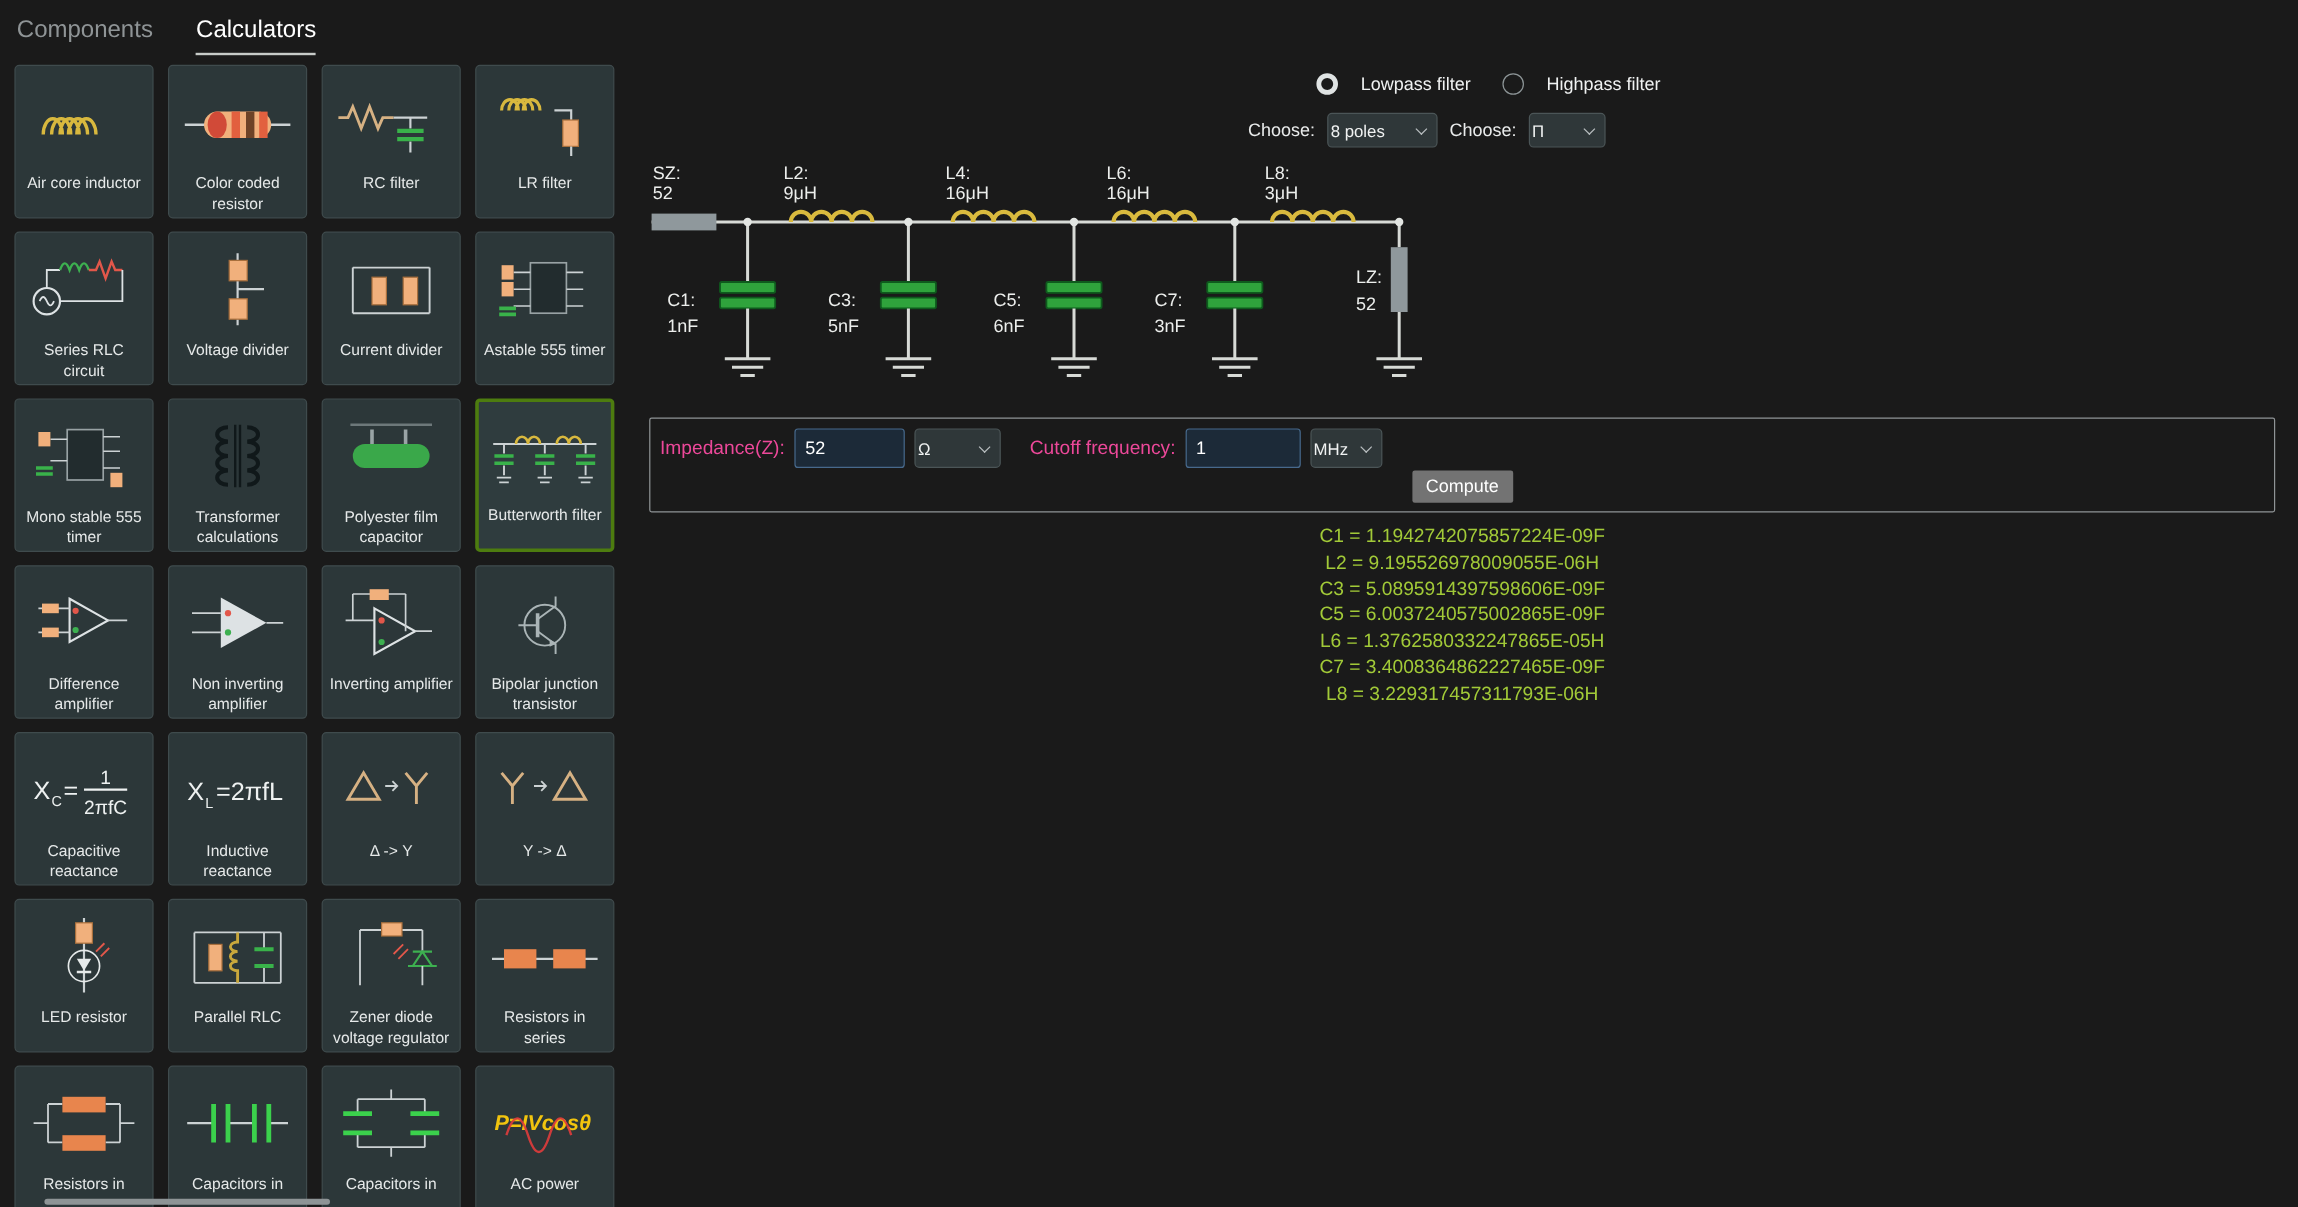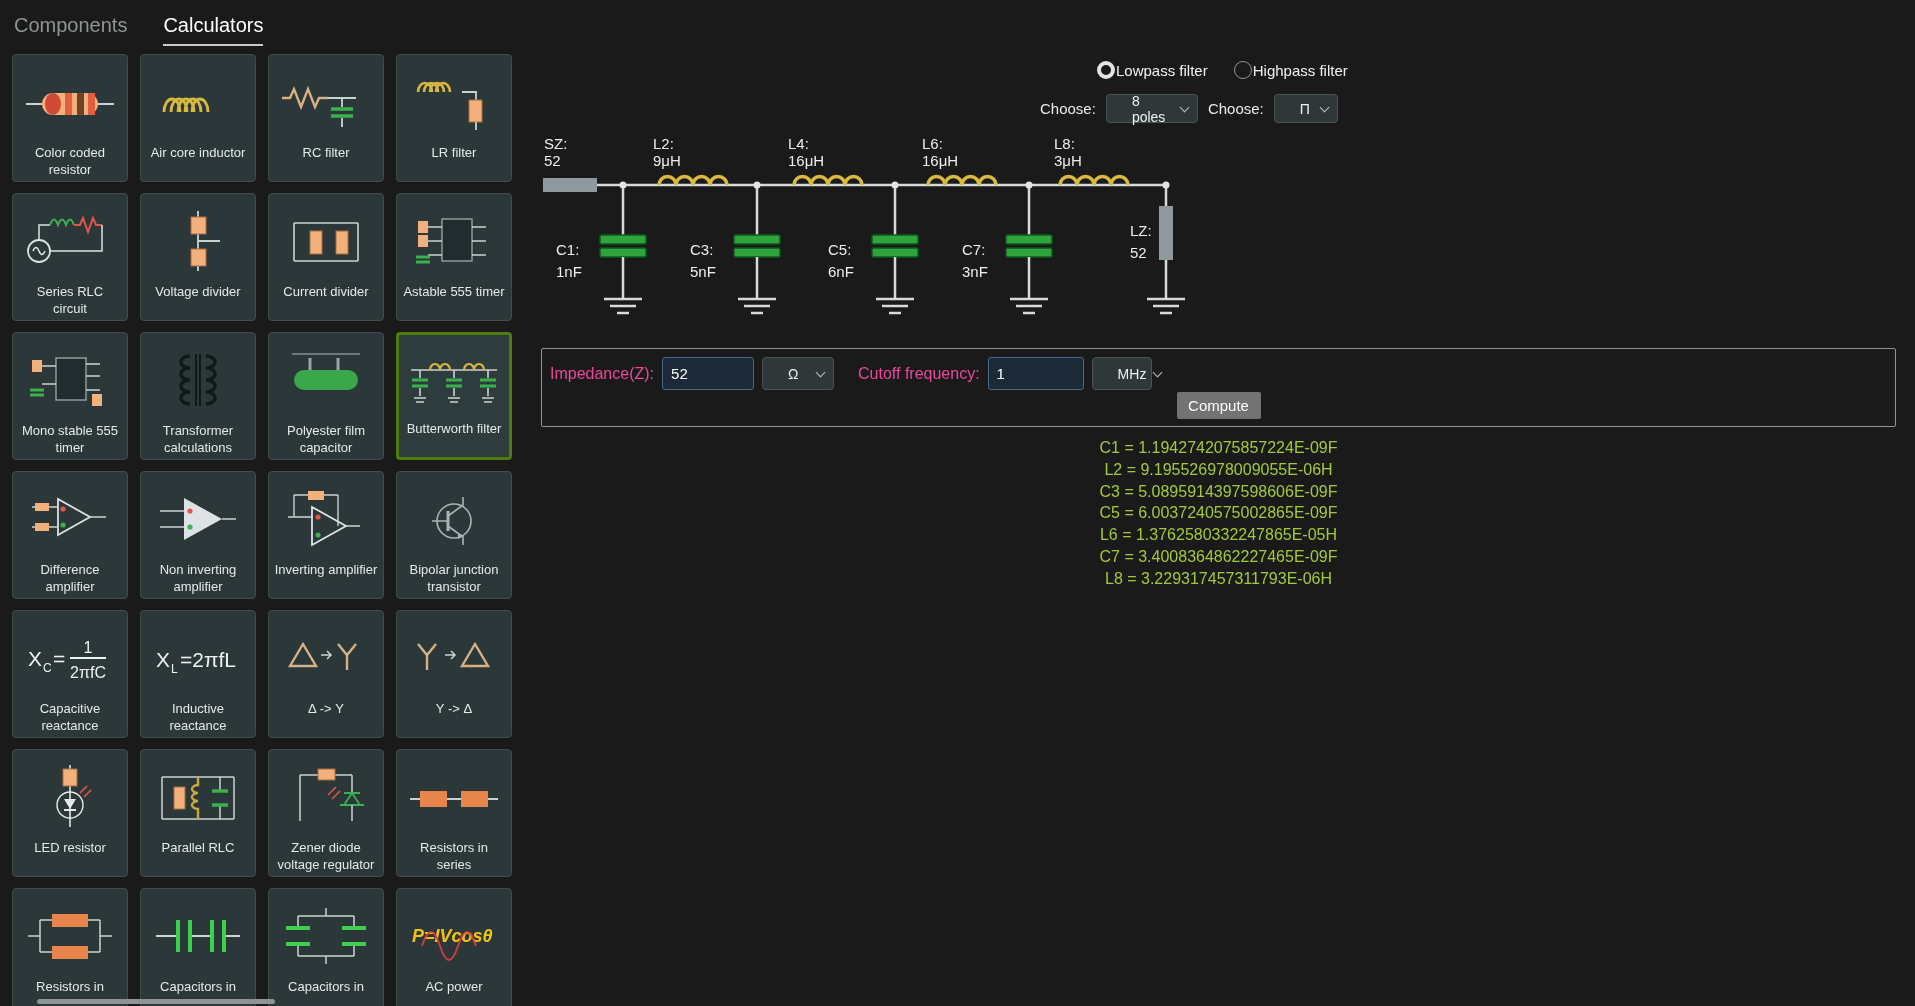--- a/index.html
+++ b/index.html
@@ -17,25 +17,25 @@
   .sidebar { position:absolute; top:46px; left:0; width:530px; bottom:0; overflow:hidden; }
   .grid { display:grid; grid-template-columns:repeat(4,116px); grid-auto-rows:128px; gap:11px 12px; padding:8px 0 0 12px; }
   .tile { background:#2c3739; border:1px solid #3f4b4d; border-radius:4px; display:flex; flex-direction:column; overflow:hidden; cursor:pointer; }
   .tile.selected { border:3px solid #4d7c0f; background:#2f3c3e; }
   .tile-icon { flex:1; display:flex; align-items:center; justify-content:center; padding-top:3px; min-height:0; }
   .tile-icon svg { max-height:76px; }
   .tile-label { height:36px; padding:0 5px; font-size:13px; line-height:1.28; color:#e6e9e9; text-align:center; }
   .hscroll { position:absolute; left:37px; bottom:2px; width:238px; height:5px; border-radius:3px; background:#8e9496; }
   
   .filter-radios { position:absolute; left:1097px; top:61px; display:flex; gap:26px; align-items:center; }
-  .radio-row { display:flex; align-items:center; gap:1px; font-size:15px; color:#f0f2f2; cursor:pointer; }
+  .radio-row { display:flex; align-items:center; gap:19px; font-size:15px; color:#f0f2f2; cursor:pointer; }
   .radio { width:18px; height:18px; border-radius:50%; border:1px solid #8d9597; background:transparent; flex:none; }
   .radio.selected { border:4px solid #dfe3e3; background:#1a1a1a; }
   .choose-row { position:absolute; left:1040px; top:94px; display:flex; align-items:center; gap:10px; font-size:15px; color:#e9ebeb; }
-  .dd { height:29px; background:#2f3739; border:1px solid #4b5557; border-radius:4px; display:flex; align-items:center; justify-content:space-between; padding:0 9px 0 25px; font-size:14px; color:#f0f2f2; cursor:pointer; }
+  .dd { height:29px; background:#2f3739; border:1px solid #4b5557; border-radius:4px; display:flex; align-items:center; justify-content:space-between; padding:0 9px 0 2px; font-size:14px; color:#f0f2f2; cursor:pointer; }
   .dd.poles { width:92px; } .dd.topo { width:64px; }
   .chev { width:7px; height:7px; border-right:1.6px solid #b9bec0; border-bottom:1.6px solid #b9bec0; transform:rotate(45deg); margin-left:8px; margin-top:-3px; flex:none; }
   .circuit { position:absolute; left:541px; top:132px; }
   .circuit .w { stroke:#d7dad6; stroke-width:2.5; }
   .circuit .cap { fill:#2fa33c; stroke:#0e5a1d; stroke-width:1.5; }
   .circuit .nd { fill:#e2e5e2; }
   .circuit .coil { stroke:#d9ba3e; stroke-width:3.5; fill:none; }
   .circuit .cl { fill:#eceeec; font-size:15px; }
   .io-box { position:absolute; left:541px; top:348px; width:1355px; height:79px; border:1px solid #8f9496; border-radius:2px; }
   .io-row { position:absolute; left:8px; top:8px; display:flex; align-items:center; gap:8px; }
@@ -54,37 +54,37 @@
 <div class="tabs">
   <div class="tab">Components</div>
   <div class="tab active">Calculators</div>
 </div>
 
 <div class="sidebar">
   <div class="grid">
       <div class="tile">
     <div class="tile-icon">
           <svg viewBox="0 0 96 72" width="96" height="72">
+            <path d="M14 46 a8 13 0 1 1 16 0 m-9 0 a8 13 0 1 1 16 0 m-9 0 a8 13 0 1 1 16 0 m-9 0 a8 13 0 1 1 16 0 m-9 0 a8 13 0 1 1 16 0" stroke="#d8b83e" stroke-width="2.8" fill="none"></path>
+          </svg>
+        </div>
+    <div class="tile-label">Air core inductor</div>
+  </div>
+      <div class="tile">
+    <div class="tile-icon">
+          <svg viewBox="0 0 96 72" width="96" height="72">
             <line x1="4" y1="38" x2="92" y2="38" stroke="#ccd2d4" stroke-width="2"></line>
             <rect x="20" y="27" width="56" height="22" rx="11" fill="#f1b07c"></rect>
             <ellipse cx="31" cy="38" rx="8" ry="11" fill="#d14a38"></ellipse>
             <rect x="43" y="27" width="7" height="22" fill="#e2603f"></rect>
             <rect x="55" y="27" width="7" height="22" fill="#6e4327"></rect>
             <rect x="66" y="27" width="7" height="22" fill="#e2603f"></rect>
           </svg>
         </div>
     <div class="tile-label">Color coded resistor</div>
-  </div>
-      <div class="tile">
-    <div class="tile-icon">
-          <svg viewBox="0 0 96 72" width="96" height="72">
-            <path d="M14 46 a8 13 0 1 1 16 0 m-9 0 a8 13 0 1 1 16 0 m-9 0 a8 13 0 1 1 16 0 m-9 0 a8 13 0 1 1 16 0 m-9 0 a8 13 0 1 1 16 0" stroke="#d8b83e" stroke-width="2.8" fill="none"></path>
-          </svg>
-        </div>
-    <div class="tile-label">Air core inductor</div>
   </div>
       <div class="tile">
     <div class="tile-icon">
           <svg viewBox="0 0 96 72" width="96" height="72">
             <path d="M4 32 h8 l4 -9 l7 18 l7 -18 l7 18 l4 -9 h9" stroke="#d6b183" stroke-width="2.4" fill="none"></path>
             <path d="M50 32 h28 M64 32 v9 M64 52 v9" stroke="#ccd2d4" stroke-width="1.8" fill="none"></path>
             <path d="M53 43 h22 M53 50 h22" stroke="#39b24a" stroke-width="3.6"></path>
           </svg>
         </div>
     <div class="tile-label">RC filter</div>

